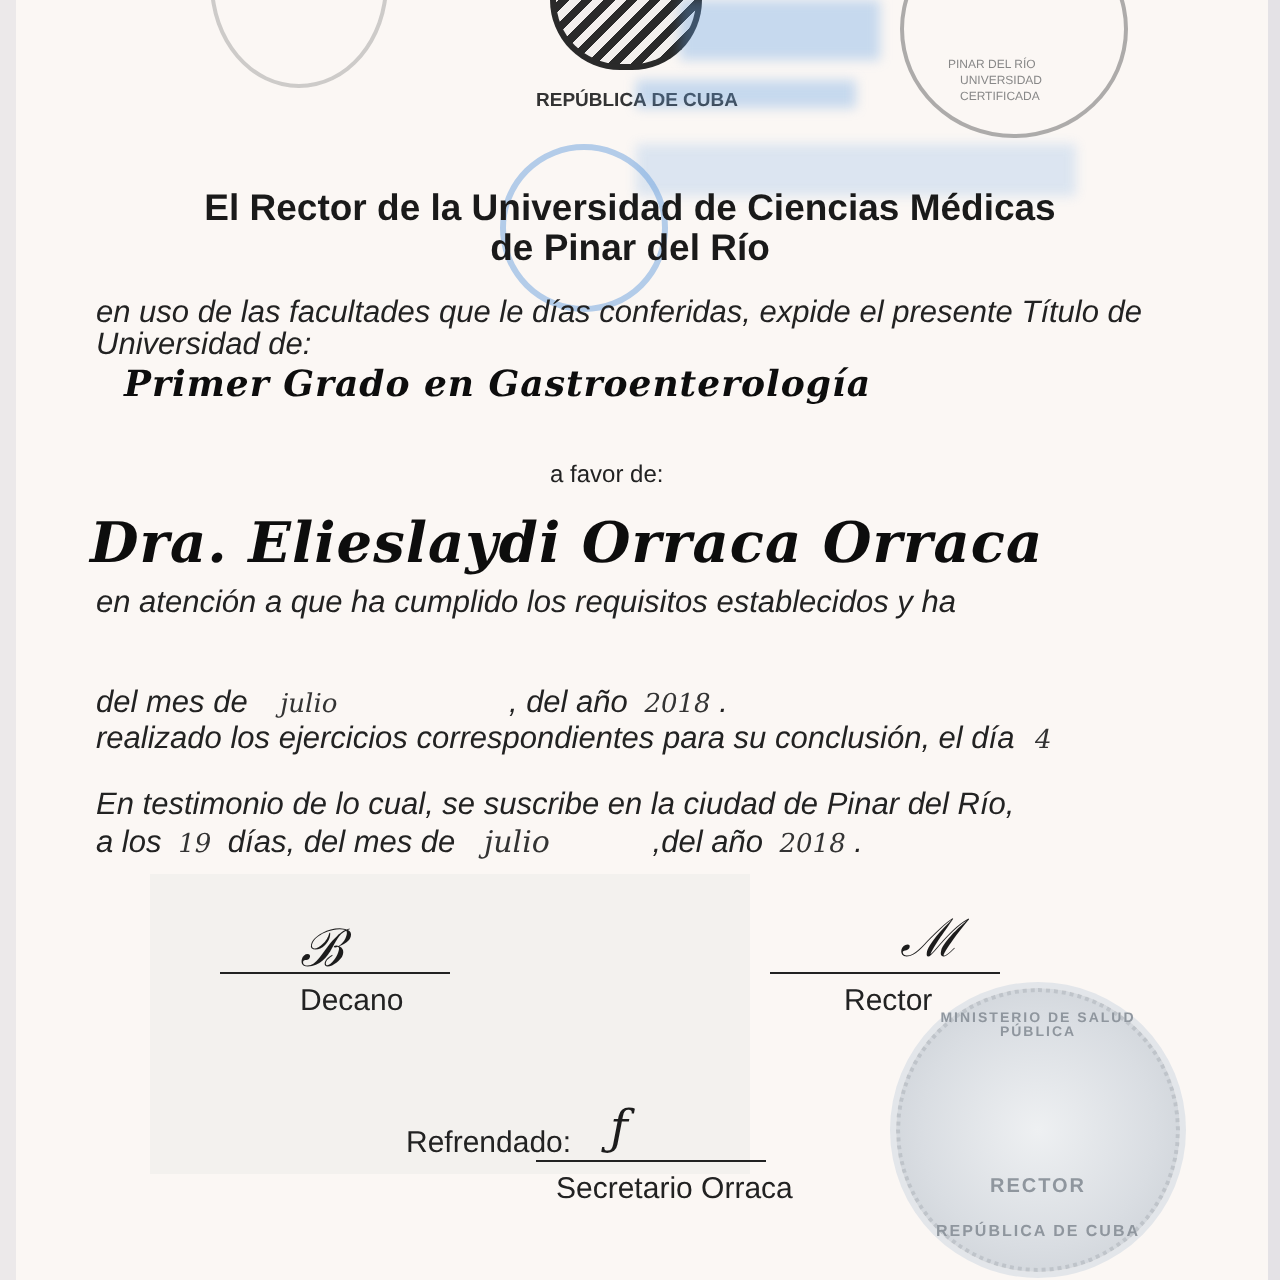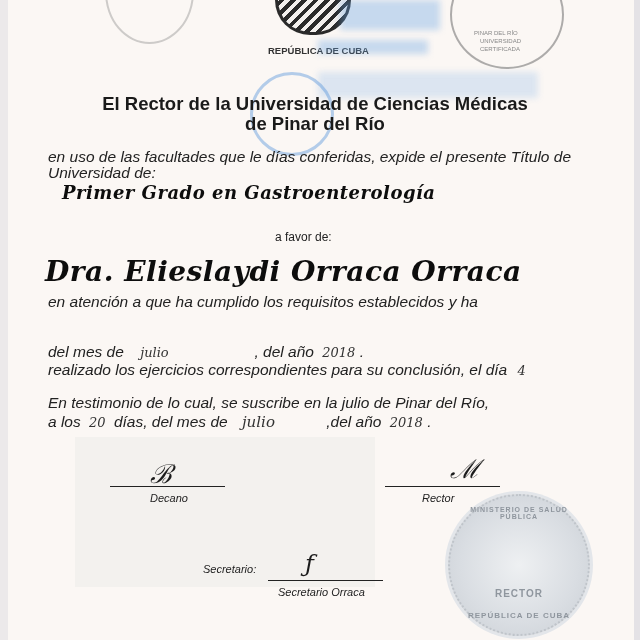--- a/index.html
+++ b/index.html
@@ -9,21 +9,21 @@
     .edge-r { position:absolute; right:0; top:0; width:6px; height:640px; background:#e4e2e6; }
     .abs { position:absolute; }
     .stamp-ring { position:absolute; border-radius:50%; border:2px solid rgba(110,110,110,0.55); }
     .blue-smear { position:absolute; background:rgba(100,160,225,0.35); filter:blur(3px); }
     .blue-stamp { position:absolute; border-radius:50%; border:3px solid rgba(90,150,220,0.45); }
     .heading { position:absolute; left:0; width:640px; text-align:center; font-weight:bold; font-size:18.5px; line-height:21px; }
     .body-it { position:absolute; font-style:italic; font-size:15.5px; line-height:19px; color:#222; white-space:nowrap; }
     .gothic { position:absolute; font-family:"DejaVu Serif", serif; font-style:italic; font-weight:bold; color:#0d0d0d; white-space:nowrap; letter-spacing:0.5px; }
     .hand { font-family:"DejaVu Serif", serif; font-style:italic; font-size:13px; color:#333; }
     .sig-line { position:absolute; height:1px; background:#222; }
-    .sig-label { position:absolute; font-size:11px; color:#222;font-style:italic; }
+    .sig-label { position:absolute; font-size:15px; color:#222; }
     .seal { position:absolute; border-radius:50%; background:radial-gradient(circle, #eef0f2 0%, #d9dde2 60%, #c9ced4 100%); border:2px dotted #bfc4ca; box-shadow:0 0 0 3px #e3e6ea; }
     .seal-text { position:absolute; left:0; width:100%; text-align:center; font-size:11px; color:#8f969e; font-weight:bold; letter-spacing:1px; }
     .coat { position:absolute; left:275px; top:-10px; width:70px; height:42px; border:3px solid #2a2a2a; border-top:none; border-radius:0 0 35px 35px; background:repeating-linear-gradient(135deg,#2a2a2a 0 4px,#f3f0ee 4px 8px); }
     .sig-scribble { position:absolute; font-family:"DejaVu Serif", serif; font-style:italic; font-size:26px; color:#1c1c1c; }
   </style>
 </head>
 <body>
 
 <div class="edge-l"></div>
 <div class="page"></div>
@@ -63,42 +63,42 @@
   <span class="hand" style="margin-left:6px;">4</span>
 </div>
 <div class="body-it" style="left:48px;top:342px;">
   <span>del mes de</span>
   <span class="hand" style="display:inline-block;width:110px;margin-left:12px;">julio</span>
   <span>, del año</span>
   <span class="hand" style="margin-left:4px;">2018</span>
   <span>.</span>
 </div>
 
-<div class="body-it" style="left:48px;top:393px;">En testimonio de lo cual, se suscribe en la julio de Pinar del Río,</div>
+<div class="body-it" style="left:48px;top:393px;">En testimonio de lo cual, se suscribe en la ciudad de Pinar del Río,</div>
 <div class="body-it" style="left:48px;top:412px;">
   <span>a los</span>
-  <span class="hand" style="margin:0 4px;">20</span>
+  <span class="hand" style="margin:0 4px;">19</span>
   <span>días, del mes de</span>
   <span class="hand" style="display:inline-block;width:80px;margin-left:10px;font-size:15px;">julio</span>
   <span>,del año</span>
   <span class="hand" style="margin-left:4px;">2018</span>
   <span>.</span>
 </div>
 
 <div class="abs" style="left:75px;top:437px;width:300px;height:150px;background:rgba(230,228,226,0.35);"></div>
 
 <div class="sig-scribble" style="left:150px;top:455px;">ℬ</div>
 <div class="sig-line" style="left:110px;top:486px;width:115px;"></div>
 <div class="sig-label" style="left:150px;top:492px;">Decano</div>
 
 <div class="sig-scribble" style="left:450px;top:450px;">ℳ</div>
 <div class="sig-line" style="left:385px;top:486px;width:115px;"></div>
 <div class="sig-label" style="left:422px;top:492px;">Rector</div>
 
-<div class="sig-label" style="left:203px;top:563px;">Secretario:</div>
+<div class="sig-label" style="left:203px;top:563px;">Refrendado:</div>
 <div class="sig-scribble" style="left:305px;top:550px;font-size:24px;">ƒ</div>
 <div class="sig-line" style="left:268px;top:580px;width:115px;"></div>
 <div class="sig-label" style="left:278px;top:586px;">Secretario Orraca</div>
 
 <div class="seal" style="left:448px;top:494px;width:138px;height:138px;">
   <div class="seal-text" style="top:10px;font-size:7px;">MINISTERIO DE SALUD PÚBLICA</div>
   <div class="seal-text" style="top:92px;font-size:10px;">RECTOR</div>
   <div class="seal-text" style="top:115px;font-size:8px;">REPÚBLICA DE CUBA</div>
 </div>
 

